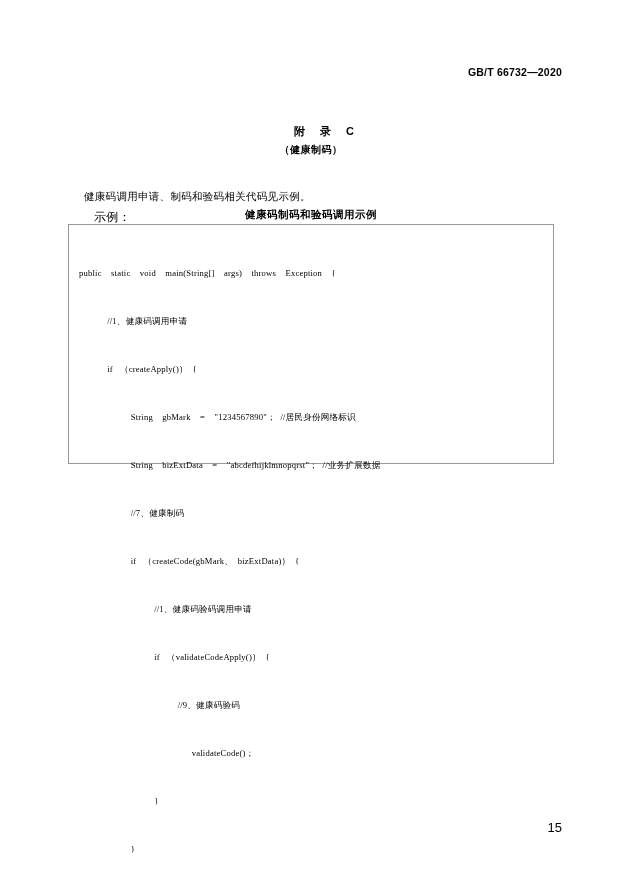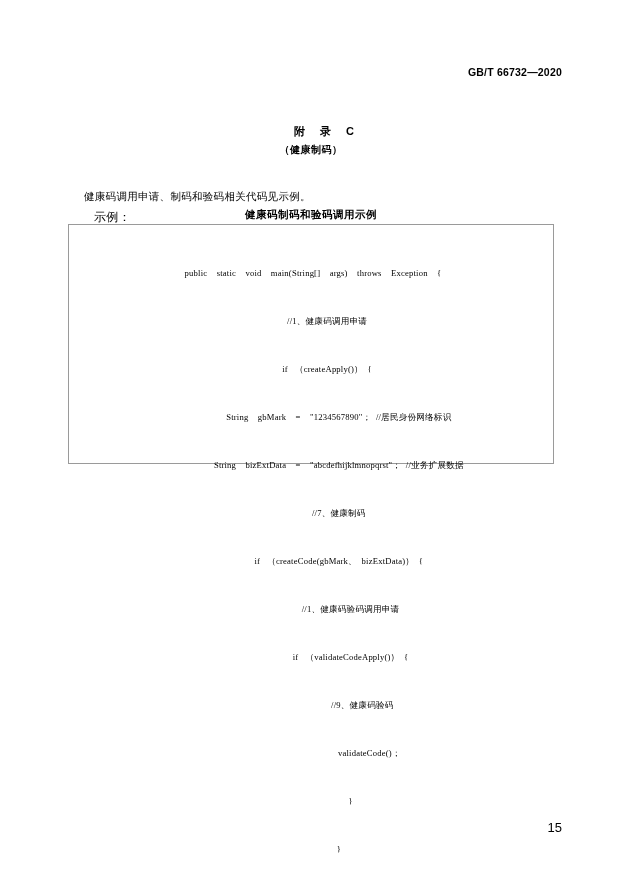--- a/index.html
+++ b/index.html
@@ -84,21 +84,20 @@
   }
   .code-box {
     position: absolute;
     left: 68px;
     top: 224px;
     width: 486px;
     height: 240px;
     border: 1px solid #9a9a9a;
     box-sizing: border-box;
     background: #ffffff;
-    text-align: center;
   }
   .code-lines {
     position: absolute;
     left: 10px;
     top: 8px;
     right: 6px;
     font-family: "Liberation Serif", serif;
     font-size: 8.6px;
     line-height: 16px;
     white-space: pre;

